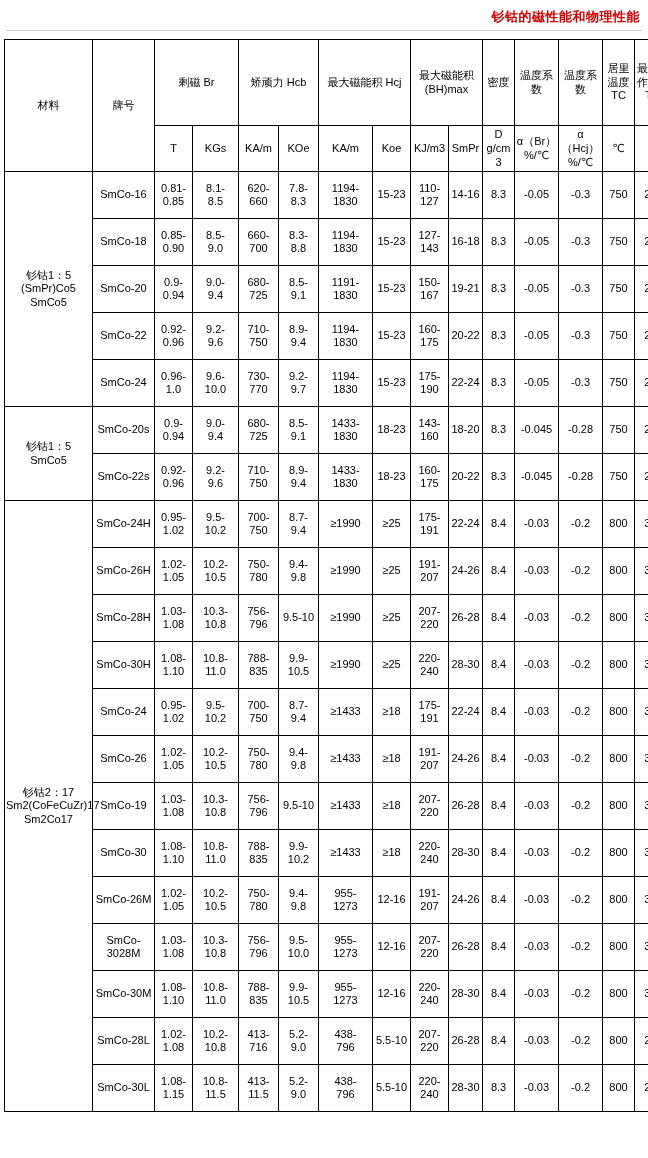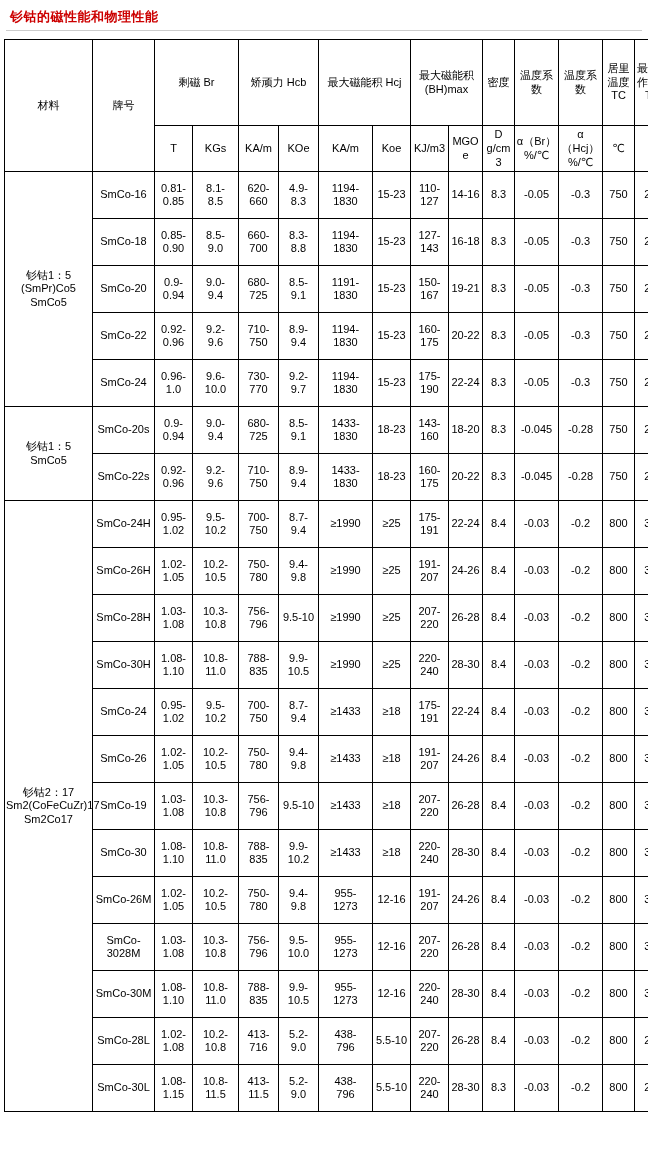--- a/index.html
+++ b/index.html
@@ -17,20 +17,21 @@
     width: 648px;
     box-sizing: border-box;
     padding: 6px 4px 4px 4px;
   }
   .title {
     color: #cc0000;
     font-weight: bold;
     font-size: 13px;
     padding: 2px 4px 4px 6px;
     letter-spacing: 0.5px;
+    text-align: right;
   }
   .title-rule {
     border-bottom: 1px solid #cccccc;
     margin: 0 2px 8px 2px;
   }
   table.spec {
     border-collapse: collapse;
     table-layout: fixed;
     width: 640px;
     margin: 0 auto;
@@ -114,21 +115,21 @@
         <td>最高工作温度TW</td>
       </tr>
       <tr class="unit-row">
         <td>T</td>
         <td>KGs</td>
         <td>KA/m</td>
         <td>KOe</td>
         <td>KA/m</td>
         <td>Koe</td>
         <td>KJ/m3</td>
-        <td>MGOe</td>
+        <td>SmPr</td>
         <td><span>D</span><br><span>g/cm3</span></td>
         <td class="narrow"><span>α（Br）</span><br><span>%/℃</span></td>
         <td class="narrow"><span>α（Hcj）</span><br><span>%/℃</span></td>
         <td>℃</td>
         <td>℃</td>
       </tr>
     </thead>
     <tbody id="tbody">
         <tr class="r-data">
           <td rowspan="5" class="grp mat">
@@ -136,21 +137,21 @@
             <div>(SmPr)Co5</div>
             <div>SmCo5</div>
           </td>
           <td>SmCo-16</td>
           <td class="cell2">0.81-
 0.85</td>
           <td class="cell2">8.1-
 8.5</td>
           <td class="cell2">620-
 660</td>
-          <td class="cell2">4.9-
+          <td class="cell2">7.8-
 8.3</td>
           <td class="cell2">1194-
 1830</td>
           <td class="cell2">15-23</td>
           <td class="cell2">110-
 127</td>
           <td class="cell2">14-16</td>
           <td class="cell2">8.3</td>
           <td class="cell2">-0.05</td>
           <td class="cell2">-0.3</td>

